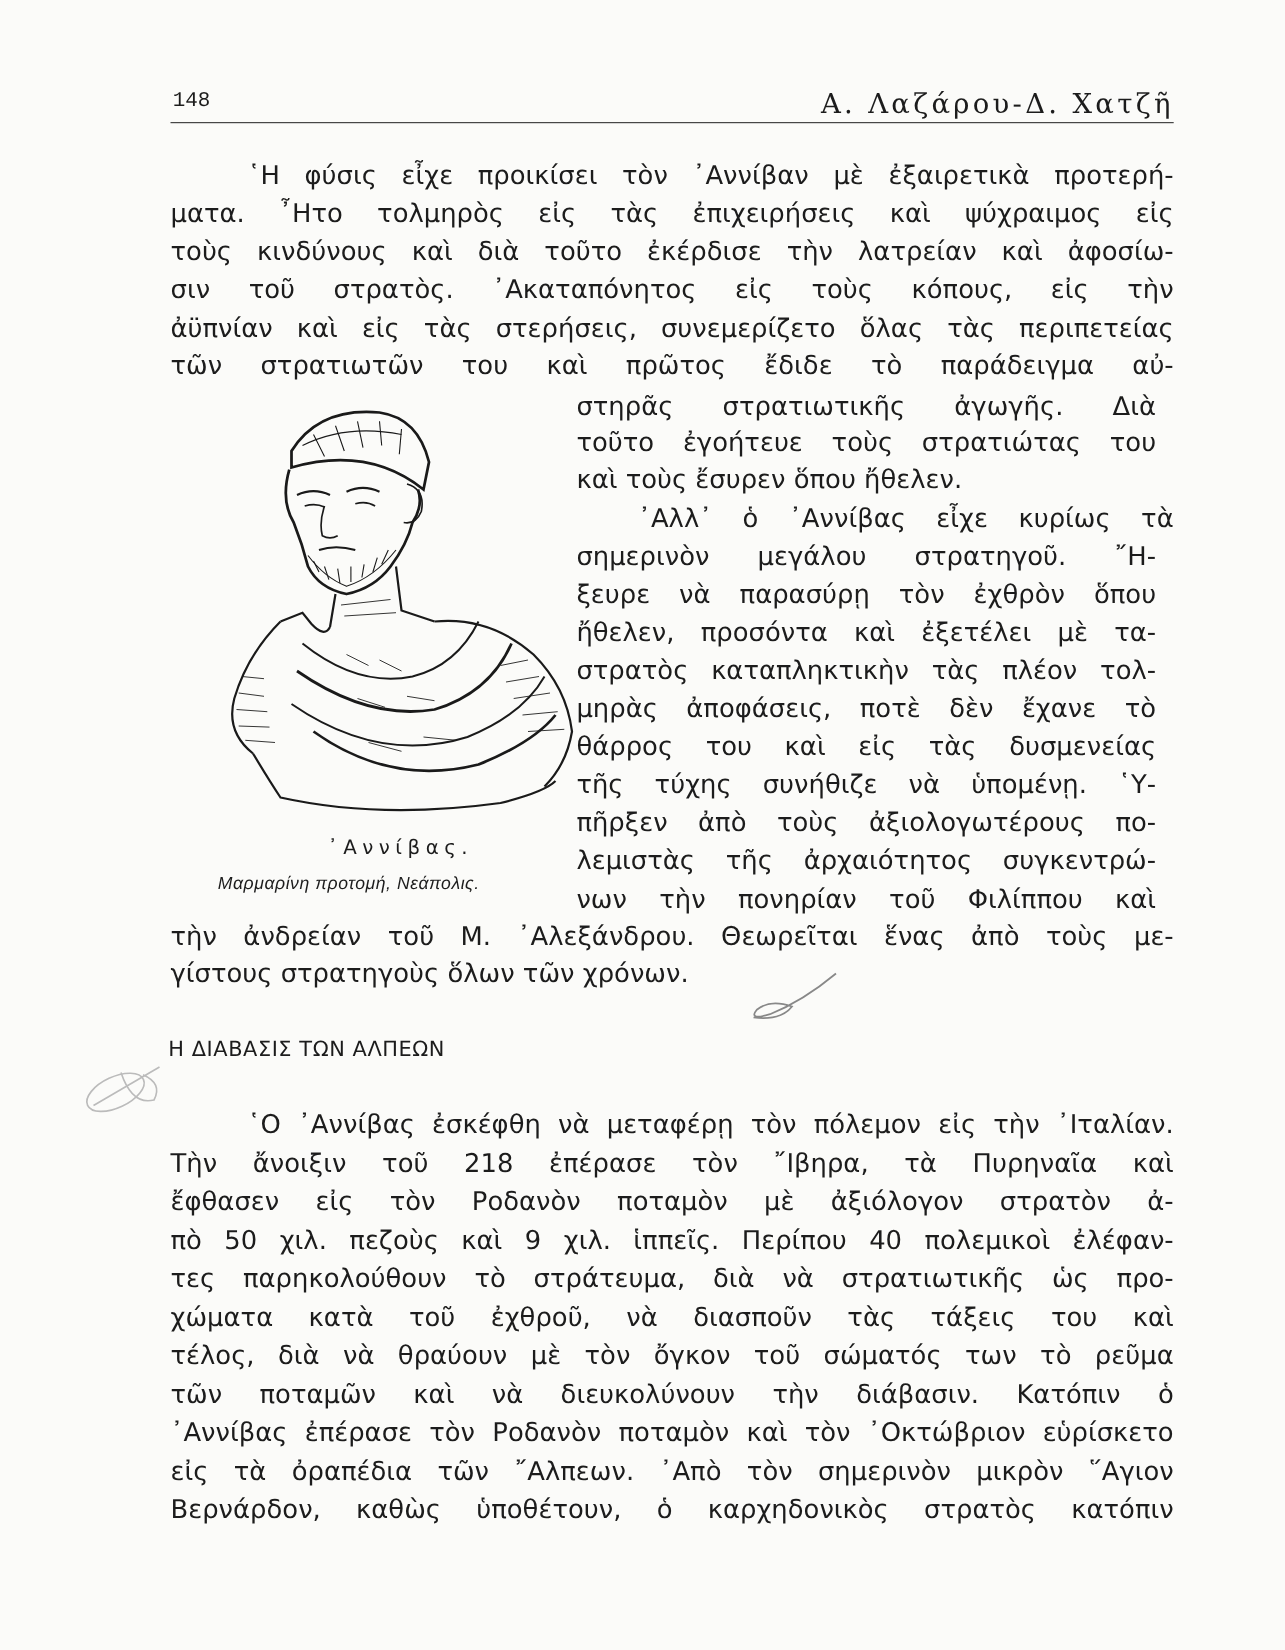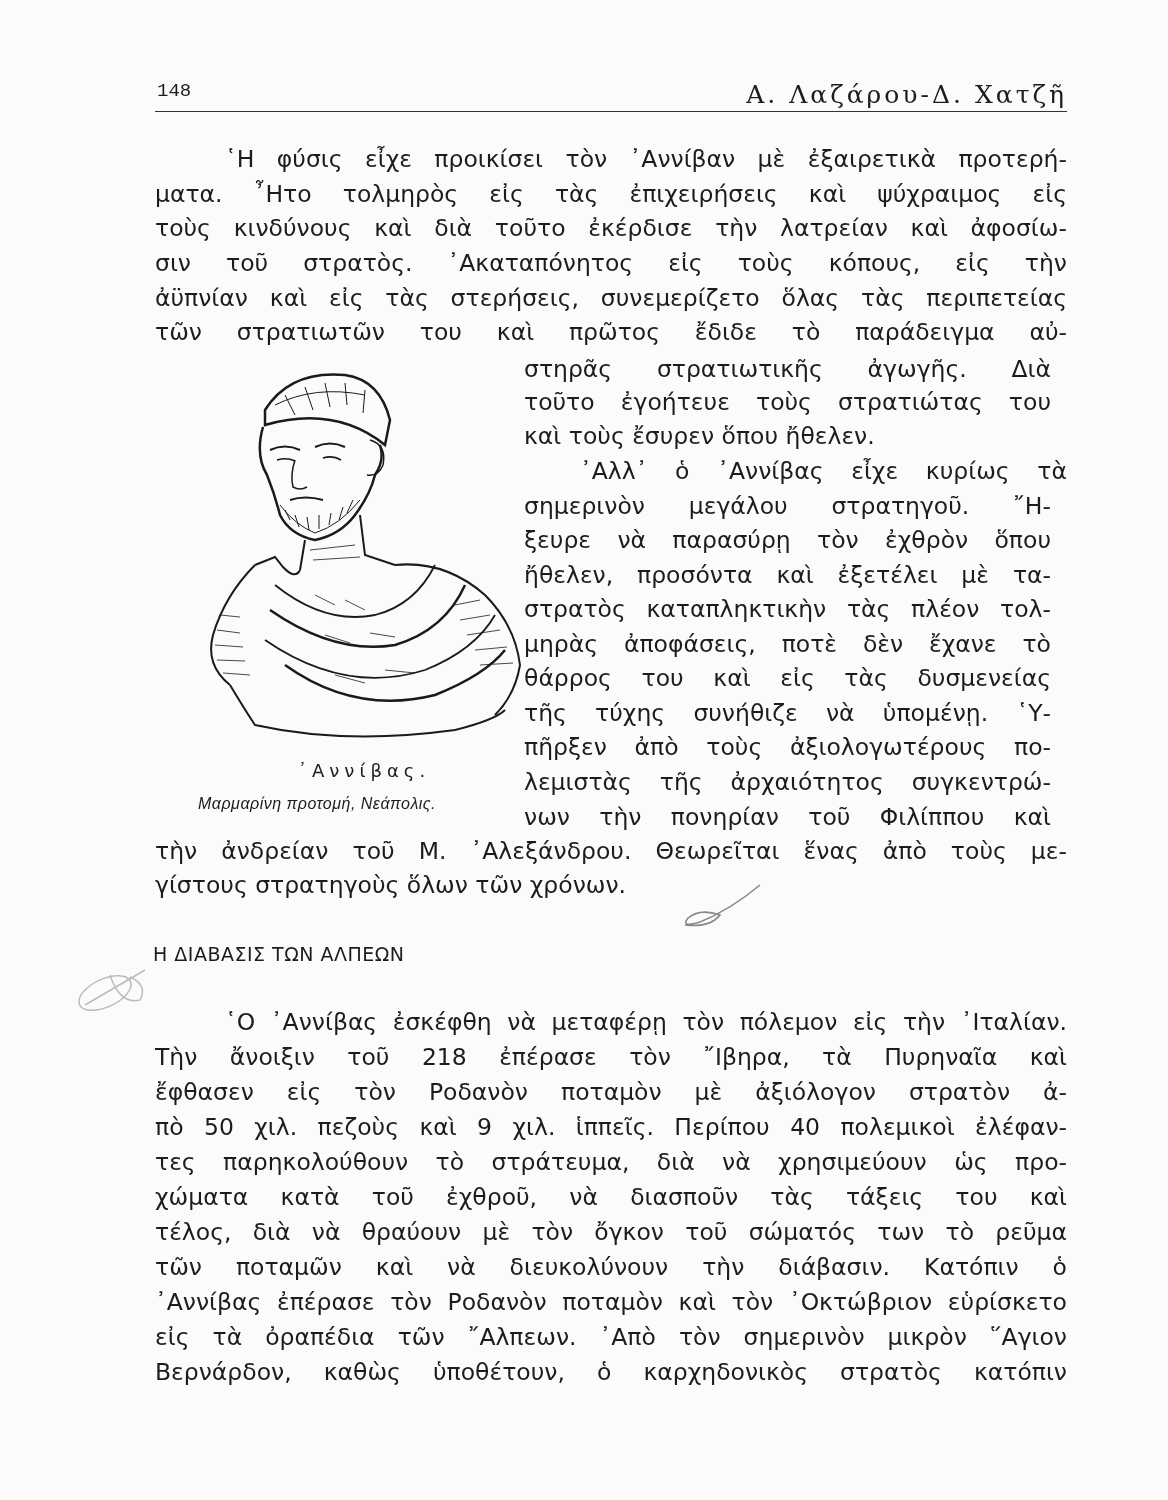--- a/index.html
+++ b/index.html
@@ -137,21 +137,21 @@
       <path d="M40 10 Q50 40 70 35 Q78 20 60 12 M15 40 L75 5"></path>
     </svg>
   </div>
 
   <div class="section-heading">Η ΔΙΑΒΑΣΙΣ ΤΩΝ ΑΛΠΕΩΝ</div>
 
   <div class="line indent-full" style="top:1005px">῾Ο ᾿Αννίβας ἐσκέφθη νὰ μεταφέρῃ τὸν πόλεμον εἰς τὴν ᾿Ιταλίαν.</div>
   <div class="line full" style="top:1040px">Τὴν ἄνοιξιν τοῦ 218 ἐπέρασε τὸν ῎Ιβηρα, τὰ Πυρηναῖα καὶ</div>
   <div class="line full" style="top:1075px">ἔφθασεν εἰς τὸν Ροδανὸν ποταμὸν μὲ ἀξιόλογον στρατὸν ἀ-</div>
   <div class="line full" style="top:1110px">πὸ 50 χιλ. πεζοὺς καὶ 9 χιλ. ἱππεῖς. Περίπου 40 πολεμικοὶ ἐλέφαν-</div>
-  <div class="line full" style="top:1145px">τες παρηκολούθουν τὸ στράτευμα, διὰ νὰ χρησιμεύουν ὡς προ-</div>
+  <div class="line full" style="top:1145px">τες παρηκολούθουν τὸ στράτευμα, διὰ νὰ στρατιωτικῆς ὡς προ-</div>
   <div class="line full" style="top:1180px">χώματα κατὰ τοῦ ἐχθροῦ, νὰ διασποῦν τὰς τάξεις του καὶ</div>
   <div class="line full" style="top:1215px">τέλος, διὰ νὰ θραύουν μὲ τὸν ὄγκον τοῦ σώματός των τὸ ρεῦμα</div>
   <div class="line full" style="top:1250px">τῶν ποταμῶν καὶ νὰ διευκολύνουν τὴν διάβασιν. Κατόπιν ὁ</div>
   <div class="line full" style="top:1285px">᾿Αννίβας ἐπέρασε τὸν Ροδανὸν ποταμὸν καὶ τὸν ᾿Οκτώβριον εὑρίσκετο</div>
   <div class="line full" style="top:1320px">εἰς τὰ ὀραπέδια τῶν ῎Αλπεων. ᾿Απὸ τὸν σημερινὸν μικρὸν ῞Αγιον</div>
   <div class="line full" style="top:1355px">Βερνάρδον, καθὼς ὑποθέτουν, ὁ καρχηδονικὸς στρατὸς κατόπιν</div>
 
 </div>
 
 </body></html>

